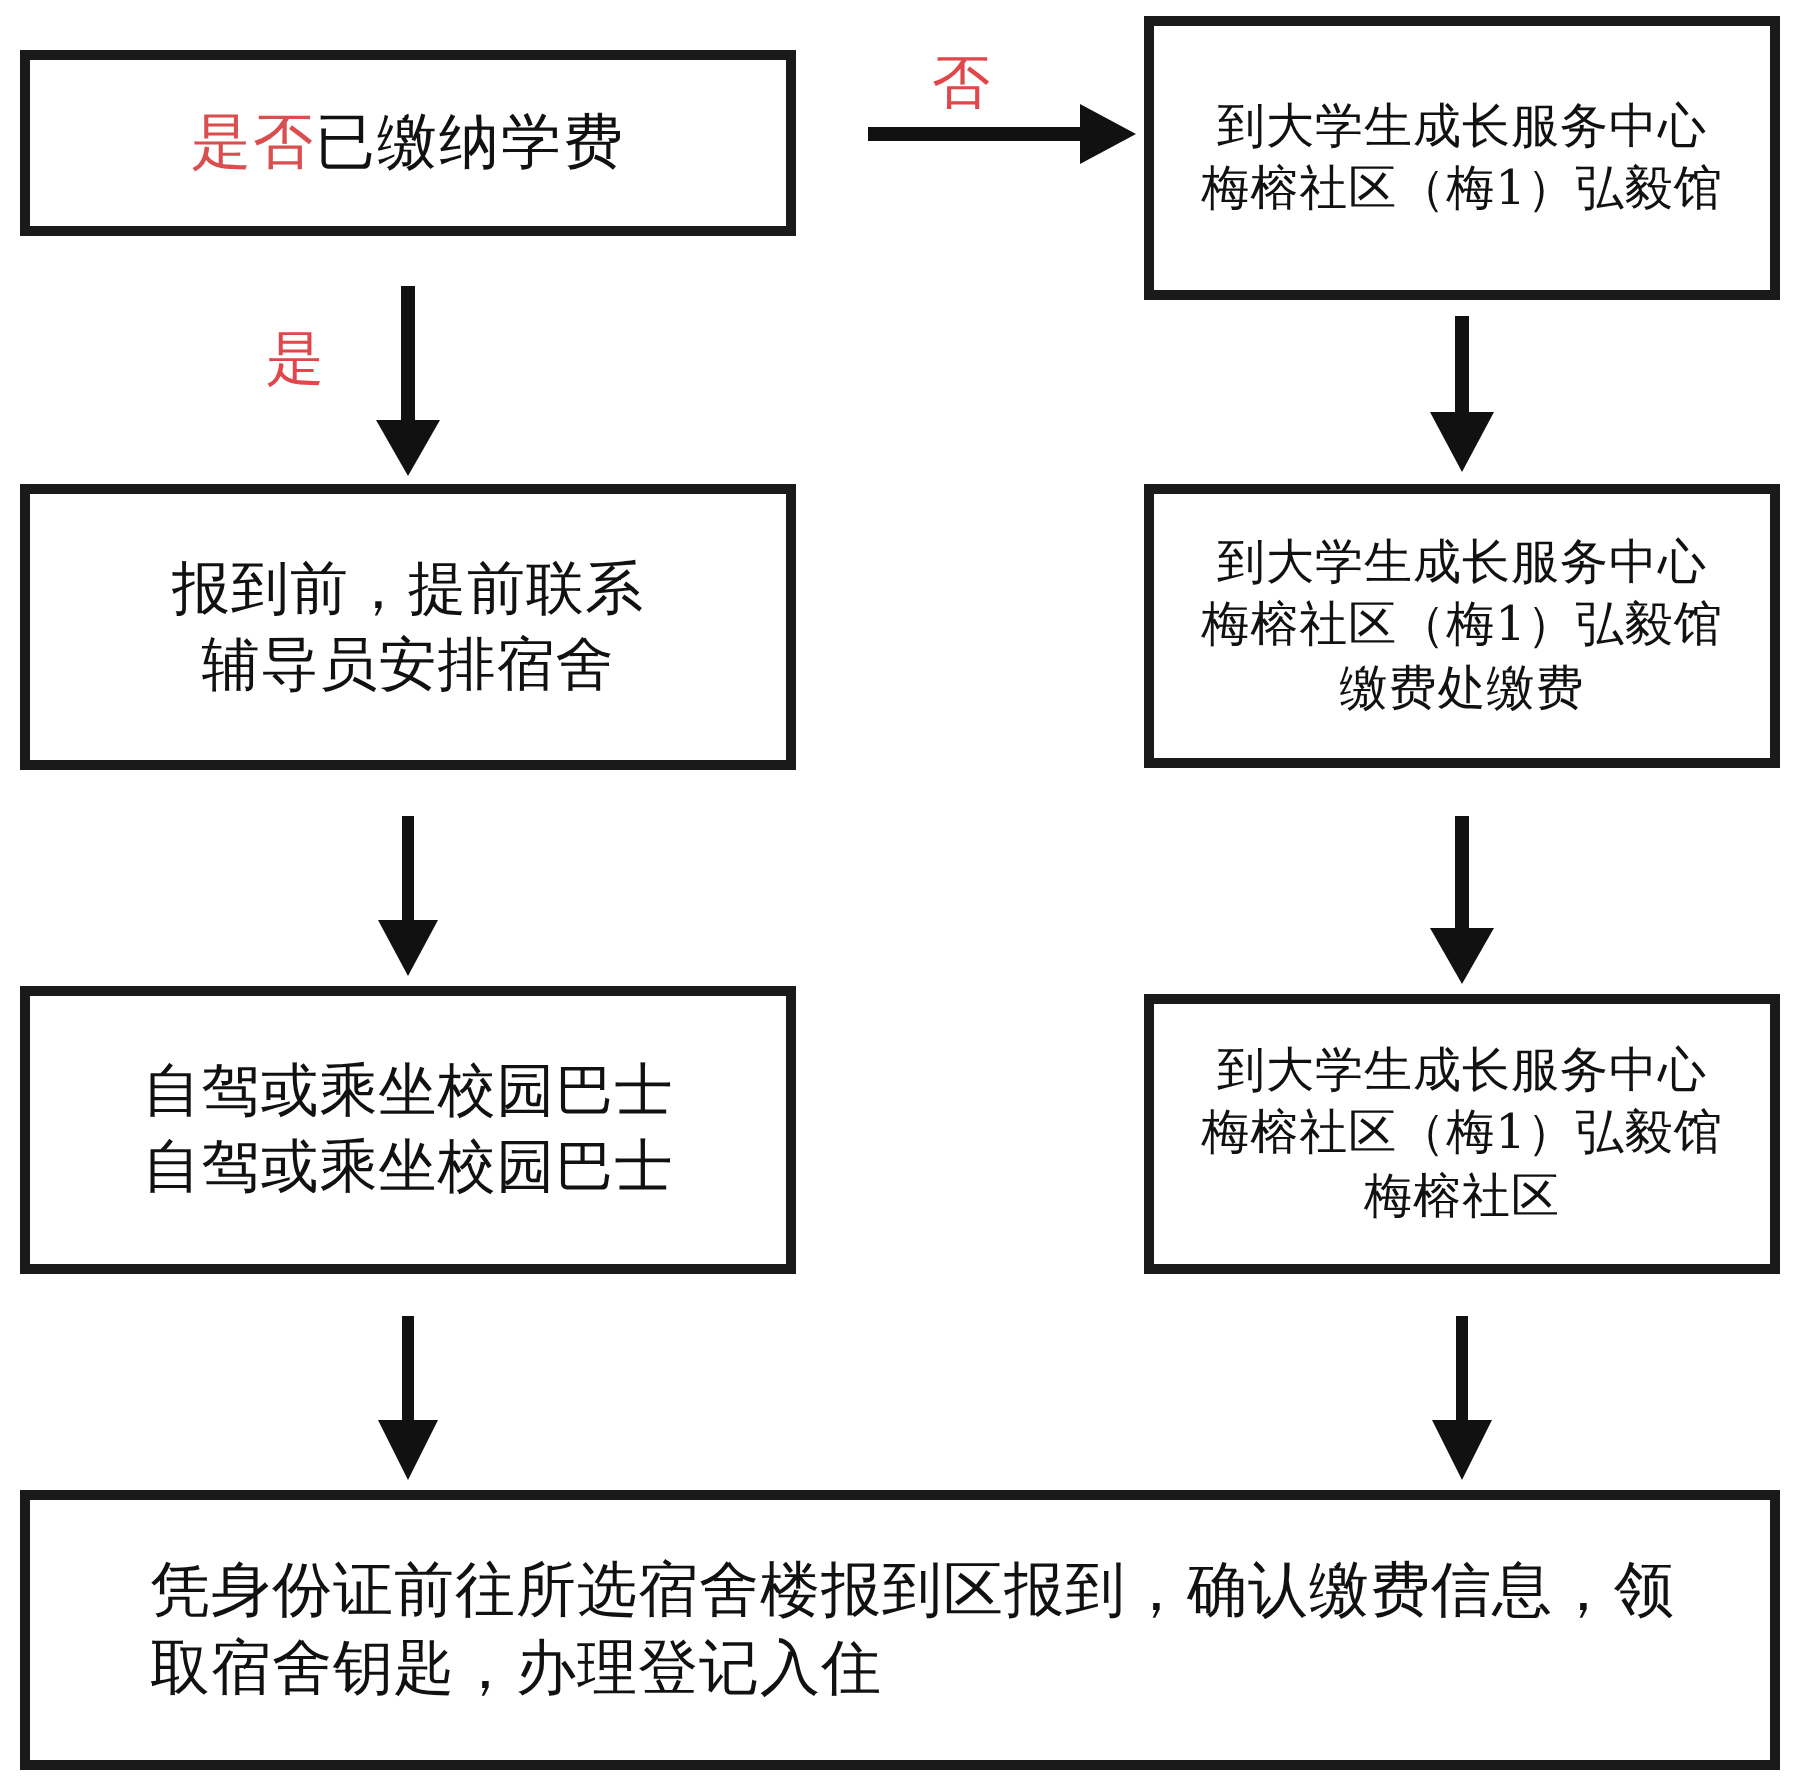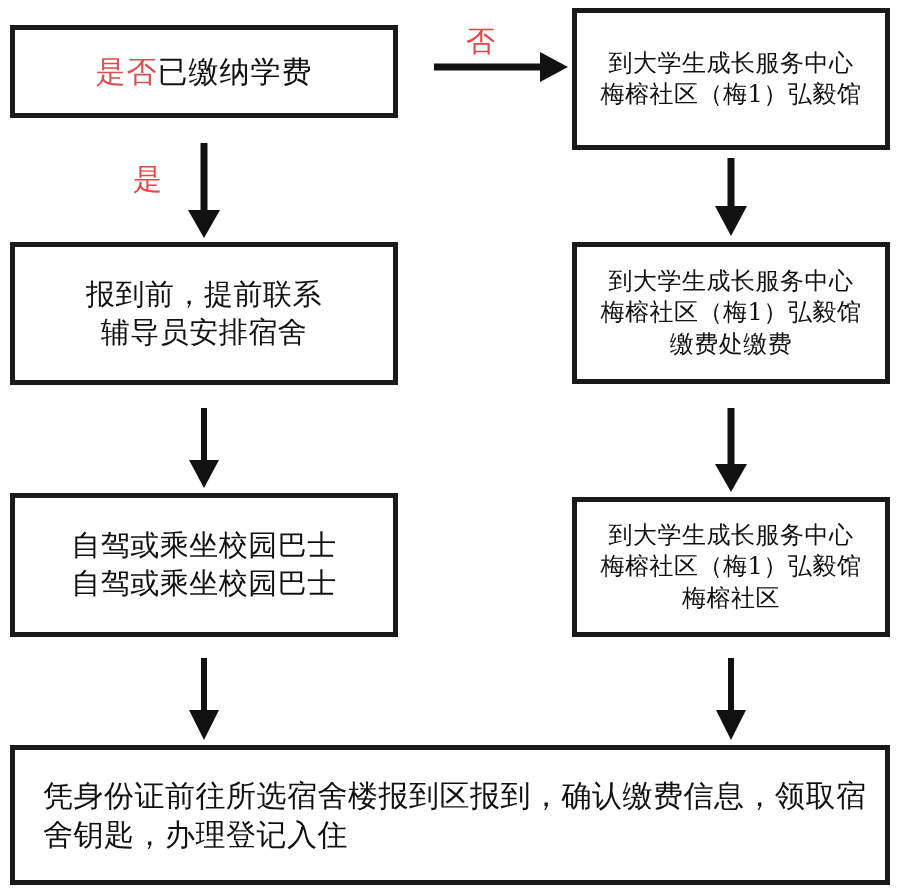--- a/index.html
+++ b/index.html
@@ -74,21 +74,21 @@
 
   
   .n-final {
     left: 10px;  top: 745px; width: 880px; height: 140px;
     font-size: 30px;
     align-items: flex-start;
     text-align: left;
     padding-left: 28px;
     padding-right: 18px;
   }
-  .n-final .line { white-space: normal; }
+  .n-final .line { white-space: normal; margin-left: 32px; }
 
   
   .arrow-layer {
     position: absolute;
     left: 0; top: 0;
     width: 900px; height: 893px;
     pointer-events: none;
   }
 
   

